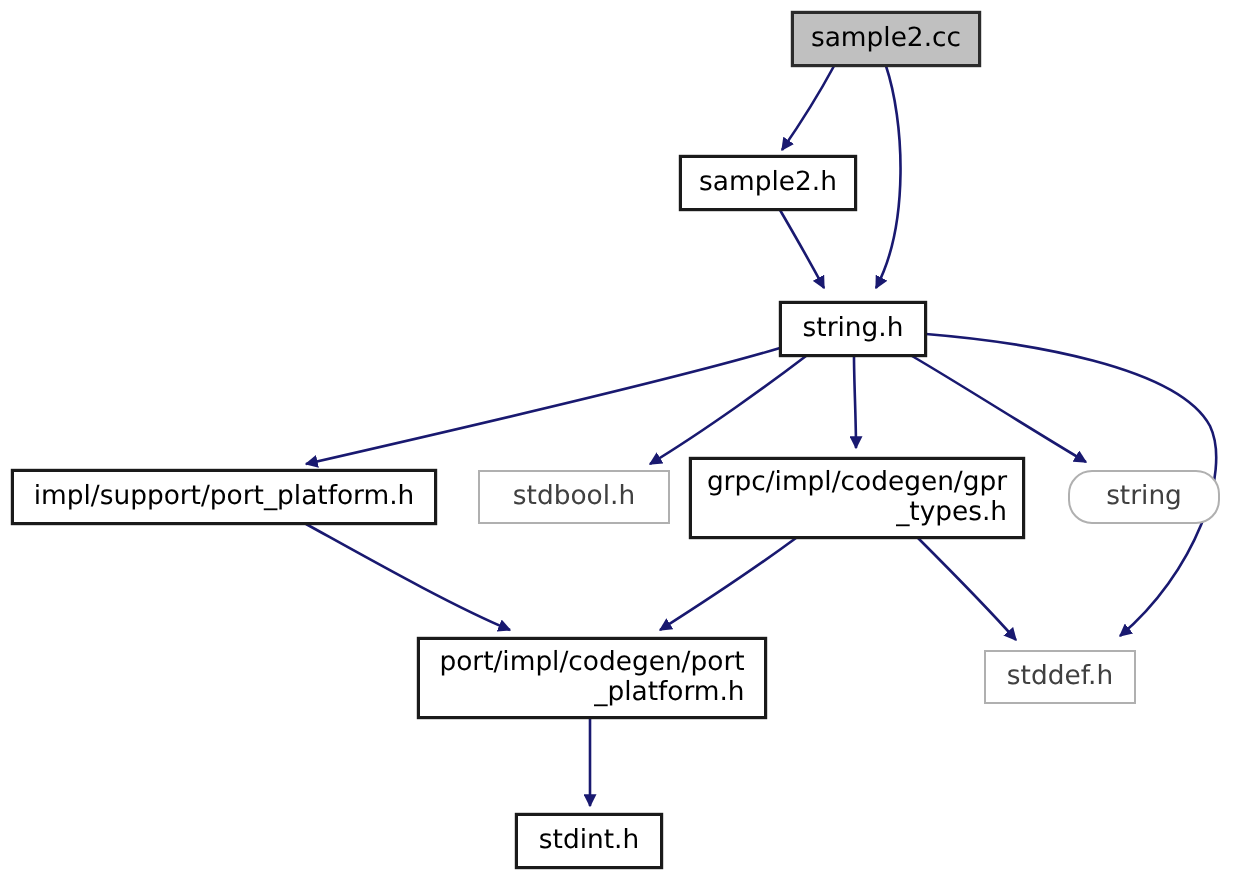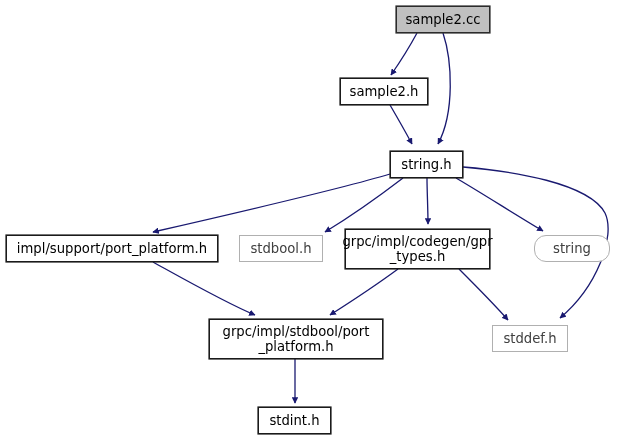--- a/index.html
+++ b/index.html
@@ -42,20 +42,21 @@
   .node.kind-current {
     background: #c0c0c0;
     border: 1px solid #2b2b2b;
     box-shadow: 0 0 0 0.6px #2b2b2b;
   }
   
   .node.kind-internal {
     background: #ffffff;
     border: 1px solid #1a1a1a;
     box-shadow: 0 0 0 0.6px #1a1a1a;
+    text-align: right;
   }
   
   .node.kind-system {
     background: #ffffff;
     border: 1px solid #b0b0b0;
     color: #404040;
   }
 </style>
 </head>
 <body>
@@ -82,23 +83,23 @@
         <path d="M459,269 C473,283 493,303 508,320" fill="none" stroke="#191970" stroke-width="1.3" marker-end="url(#arrowhead)"></path>
         <path d="M295,359 C295,373 295,388 295,403" fill="none" stroke="#191970" stroke-width="1.3" marker-end="url(#arrowhead)"></path>
       </g>
   </svg>
 
   <div id="nodes-layer">
       <div class="node kind-current" style="left: 396px; top: 6px; width: 94px; height: 27px;">sample2.cc</div>
       <div class="node kind-internal" style="left: 340px; top: 78px; width: 88px; height: 27px;">sample2.h</div>
       <div class="node kind-internal" style="left: 390px; top: 151px; width: 73px; height: 27px;">string.h</div>
       <div class="node kind-internal" style="left: 6px; top: 235px; width: 212px; height: 27px;">impl/support/port_platform.h</div>
-      <div class="node kind-system" style="left: 239px; top: 235px; width: 84px; height: 27px;">stdbool.h</div>
-      <div class="node kind-internal" style="left: 345px; top: 229px; width: 145px; height: 40px;">grpc/impl/codegen/gpr
+      <div class="node kind-system" style="left: 239px; top: 235px; width: 96px; height: 27px;">stdbool.h</div>
+      <div class="node kind-internal" style="left: 345px; top: 229px; width: 167px; height: 40px;">grpc/impl/codegen/gpr
 _types.h</div>
       <div class="node kind-system" style="left: 534px; top: 235px; width: 76px; height: 27px; border-radius: 12px;">string</div>
-      <div class="node kind-internal" style="left: 209px; top: 319px; width: 174px; height: 40px;">grpc/impl/stdbool/port
+      <div class="node kind-internal" style="left: 209px; top: 319px; width: 174px; height: 40px;">port/impl/codegen/port
 _platform.h</div>
       <div class="node kind-system" style="left: 492px; top: 325px; width: 76px; height: 27px;">stddef.h</div>
       <div class="node kind-internal" style="left: 258px; top: 407px; width: 73px; height: 27px;">stdint.h</div>
     </div>
 
 </div>
 
 </body></html>

